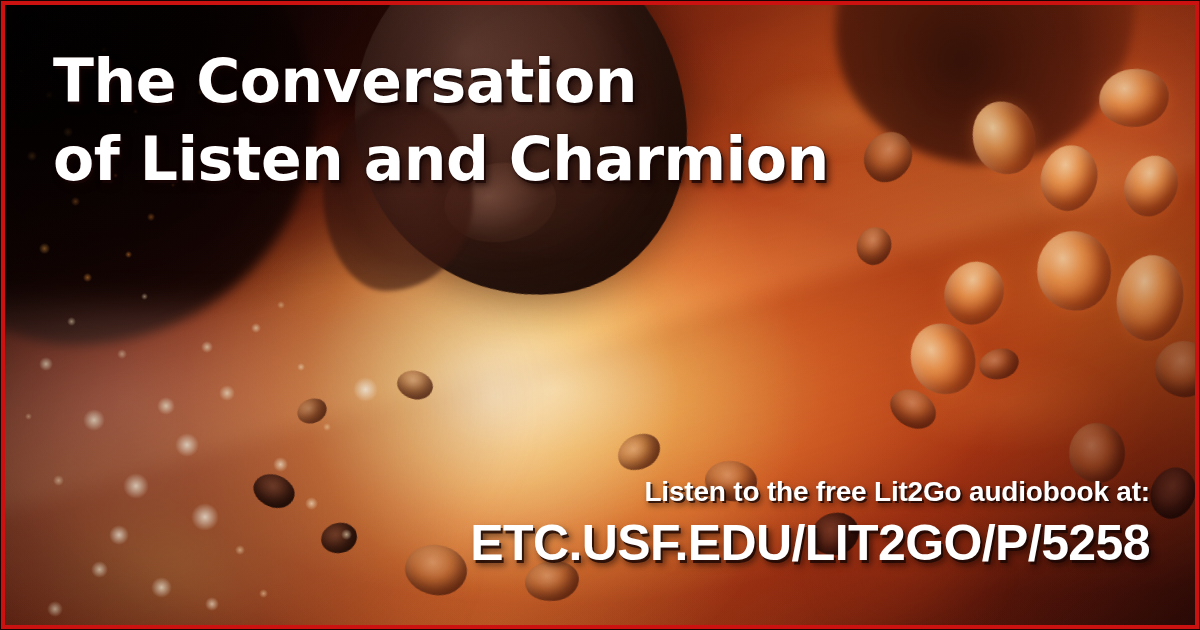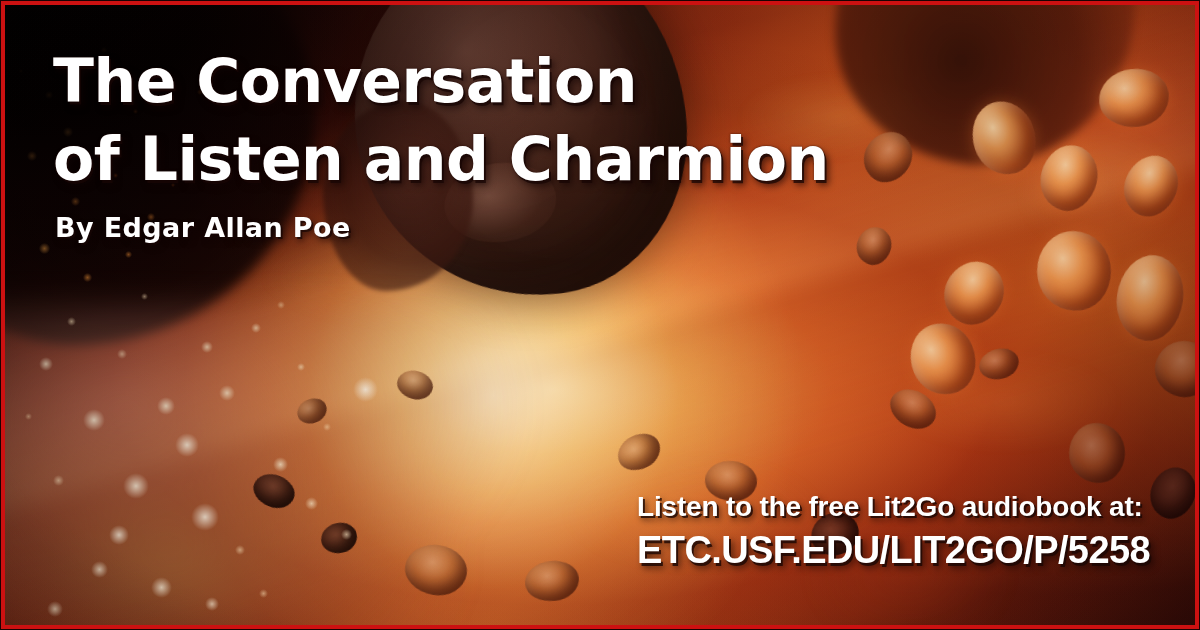--- a/index.html
+++ b/index.html
@@ -399,40 +399,41 @@
     white-space: nowrap;
     text-shadow:
       2px 2px 0 rgba(24, 6, 4, 0.72),
       3px 4px 6px rgba(16, 4, 3, 0.58);
   }
 
   .cta-block {
     position: absolute;
     right: 50px;
     bottom: 58px;
+    text-align: right;
   }
 
   .cta-line1 {
     margin: 0;
     color: #ffffff;
     font-family: "Liberation Sans", sans-serif;
     font-size: 28px;
     font-weight: bold;
     letter-spacing: -0.2px;
     white-space: nowrap;
     text-shadow:
       2px 2px 0 rgba(26, 6, 4, 0.78),
       3px 4px 6px rgba(14, 3, 2, 0.62);
   }
 
   .cta-line2 {
     margin: 6px 0 0 0;
     color: #ffffff;
     font-family: "Liberation Sans", sans-serif;
-    font-size: 38px;
+    font-size: 50px;
     font-weight: bold;
     letter-spacing: -0.6px;
     white-space: nowrap;
     text-shadow:
       2px 3px 0 rgba(26, 6, 4, 0.80),
       4px 5px 7px rgba(14, 3, 2, 0.64);
   }
 </style>
 </head>
 <body>
@@ -485,21 +486,20 @@
     <div class="layer vignette-tl"></div>
     <div class="layer vignette-edges"></div>
     <div class="layer tone"></div>
   </div>
 
   <div class="text-layer">
 
     <div class="title-block">
       <div class="title-line">The Conversation</div>
       <div class="title-line">of Listen and Charmion</div>
-      <div class="byline">By Edgar Allan Poe</div>
     </div>
 
     <div class="cta-block">
       <div class="cta-line1">Listen to the free Lit2Go audiobook at:</div>
       <div class="cta-line2">ETC.USF.EDU/LIT2GO/P/5258</div>
     </div>
 
   </div>
 
   <div class="frame-outer"></div>

